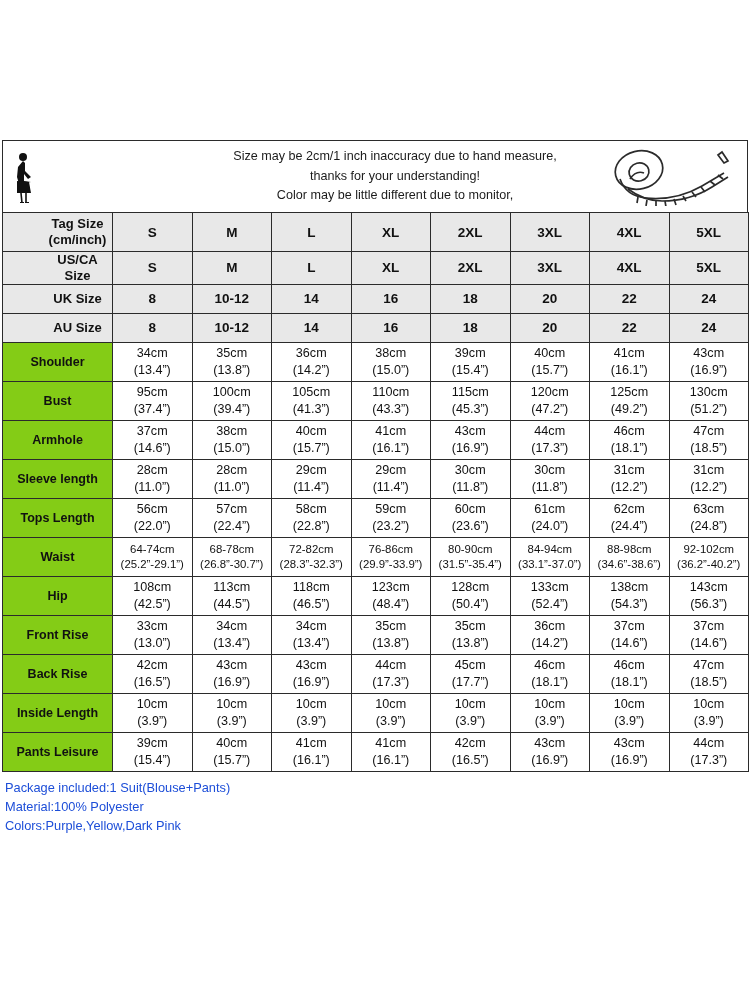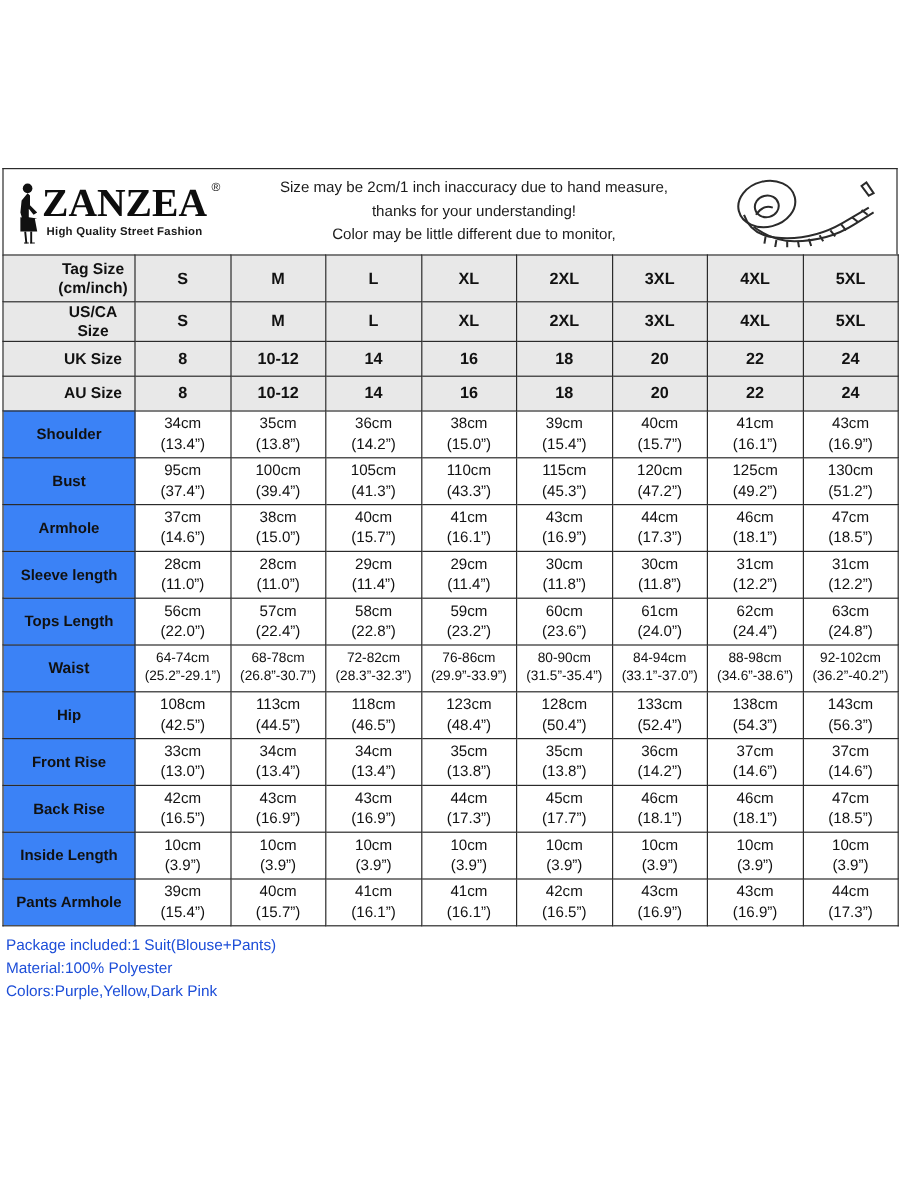--- a/index.html
+++ b/index.html
@@ -107,21 +107,21 @@
   }
   table.size td {
     border: 1px solid #2b2b2b;
     text-align: center;
     vertical-align: middle;
     font-size: 12.5px;
     color: #111111;
     padding: 0;
   }
   td.rowlabel {
-    background: #3b82f6;
+    background: #84cc16;
     font-weight: 700;
     font-size: 13px;
     width: 110px;
   }
   tr.head td {
     background: #e8e8e8;
     font-weight: 700;
     font-size: 13.5px;
     height: 28px;
   }
@@ -161,26 +161,20 @@
 
       <div class="brand">
         <div class="brand-figure">
           <svg width="26" height="52" viewBox="0 0 26 52" aria-hidden="true">
             <circle cx="12" cy="6" r="4" fill="#111"></circle>
             <path d="M12 10 L14 12 L14 20 L20 26 L17 28 L13 23 L13 30 L20 31 L8 33 L6 26 L7 16 Z" fill="#111"></path>
             <path d="M6 30 L18 31 L20 42 L6 42 Z" fill="#111"></path>
             <path d="M10 42 L11 52 M15 42 L15 52" stroke="#111" stroke-width="1.6" fill="none"></path>
             <path d="M9 52 L13 52 M14 52 L18 52" stroke="#111" stroke-width="2" fill="none"></path>
           </svg>
-        </div>
-        <div class="brand-text">
-          <div class="brand-word">
-            <span>ZANZEA</span><span class="brand-reg">®</span>
-          </div>
-          <div class="brand-tag">High Quality Street Fashion</div>
         </div>
       </div>
 
       <div class="banner-note">
         <div>Size may be 2cm/1 inch inaccuracy due to hand measure,</div>
         <div>thanks for your understanding!</div>
         <div>Color may be little different due to monitor,</div>
       </div>
 
       <div class="tape">
@@ -609,21 +603,21 @@
             <td class="val">
               <span class="cm">10cm</span>
               <span class="inch">(3.9”)</span>
             </td>
             <td class="val">
               <span class="cm">10cm</span>
               <span class="inch">(3.9”)</span>
             </td>
           </tr>
           <tr class="meas">
-            <td class="rowlabel">Pants Armhole</td>
+            <td class="rowlabel">Pants Leisure</td>
             <td class="val">
               <span class="cm">39cm</span>
               <span class="inch">(15.4”)</span>
             </td>
             <td class="val">
               <span class="cm">40cm</span>
               <span class="inch">(15.7”)</span>
             </td>
             <td class="val">
               <span class="cm">41cm</span>

